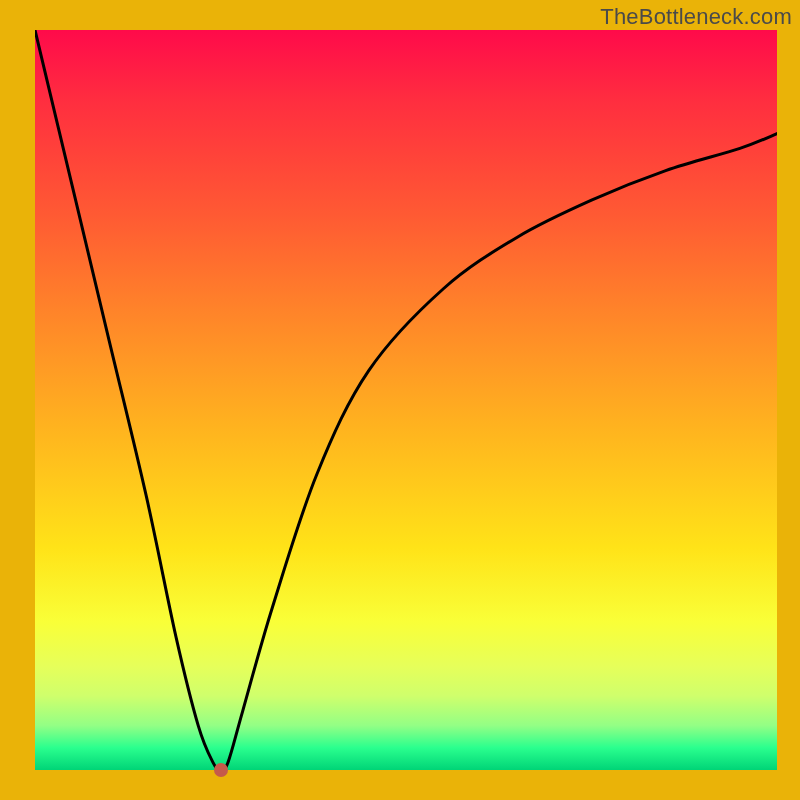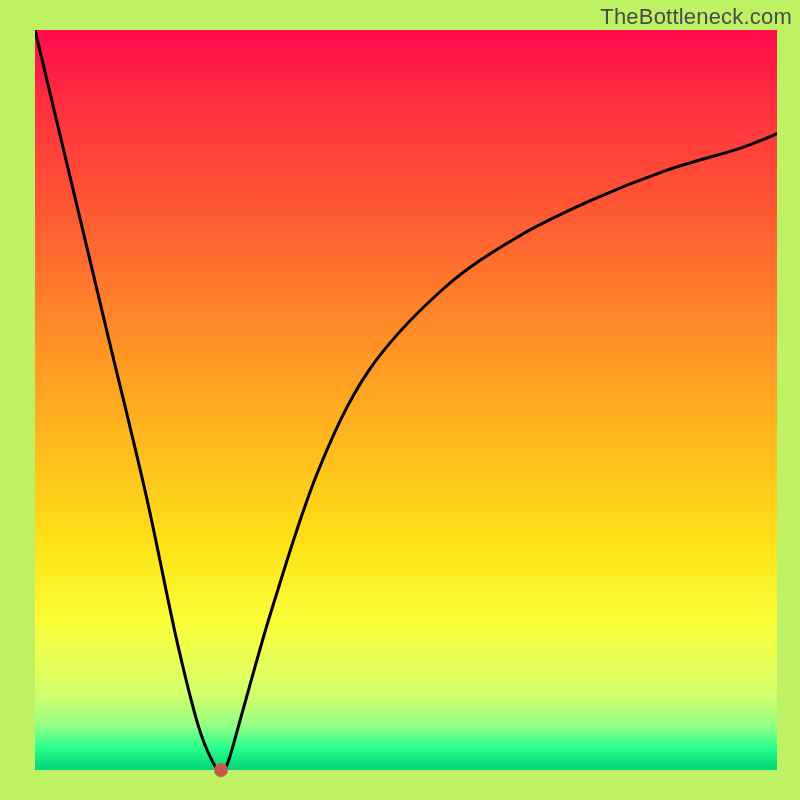--- a/index.html
+++ b/index.html
@@ -8,21 +8,21 @@
     width: 800px;
     height: 800px;
     background: #000;
     overflow: hidden;
     font-family: Arial, Helvetica, sans-serif;
   }
   .frame {
     position: relative;
     width: 800px;
     height: 800px;
-    background: #bef264;
+    background: #eab308;
   }
   .plot {
     position: absolute;
     left: 35px;
     top: 30px;
     width: 742px;
     height: 740px;
     background: linear-gradient(
       to bottom,
       #ff0a4a 0%,

